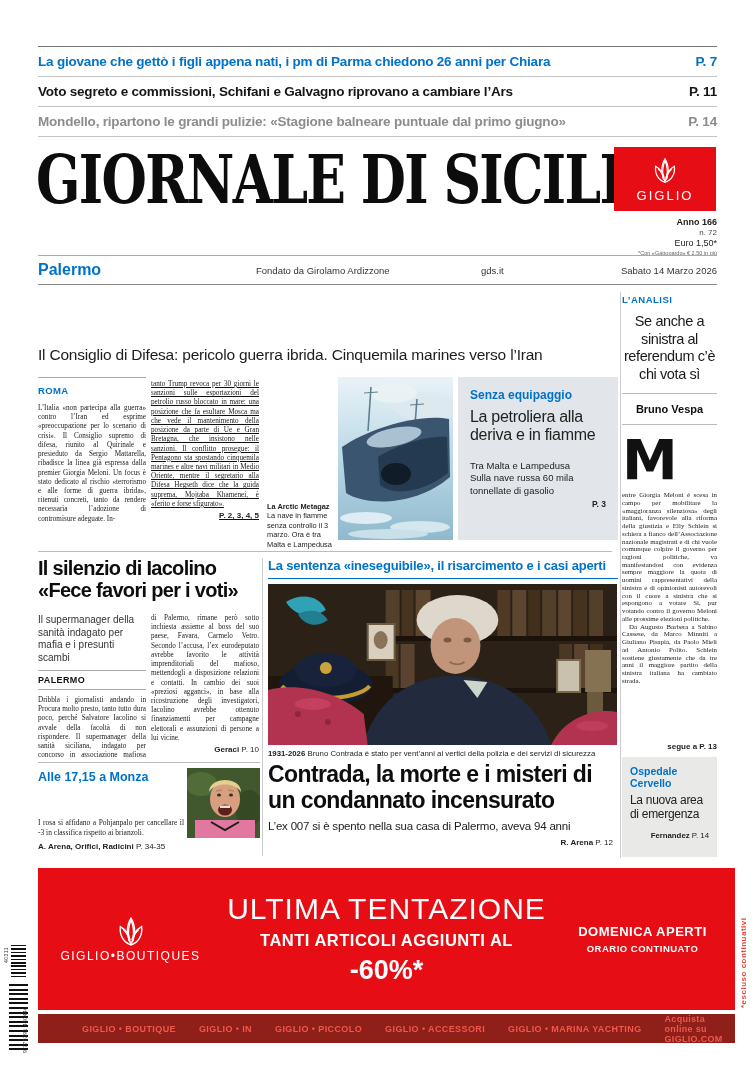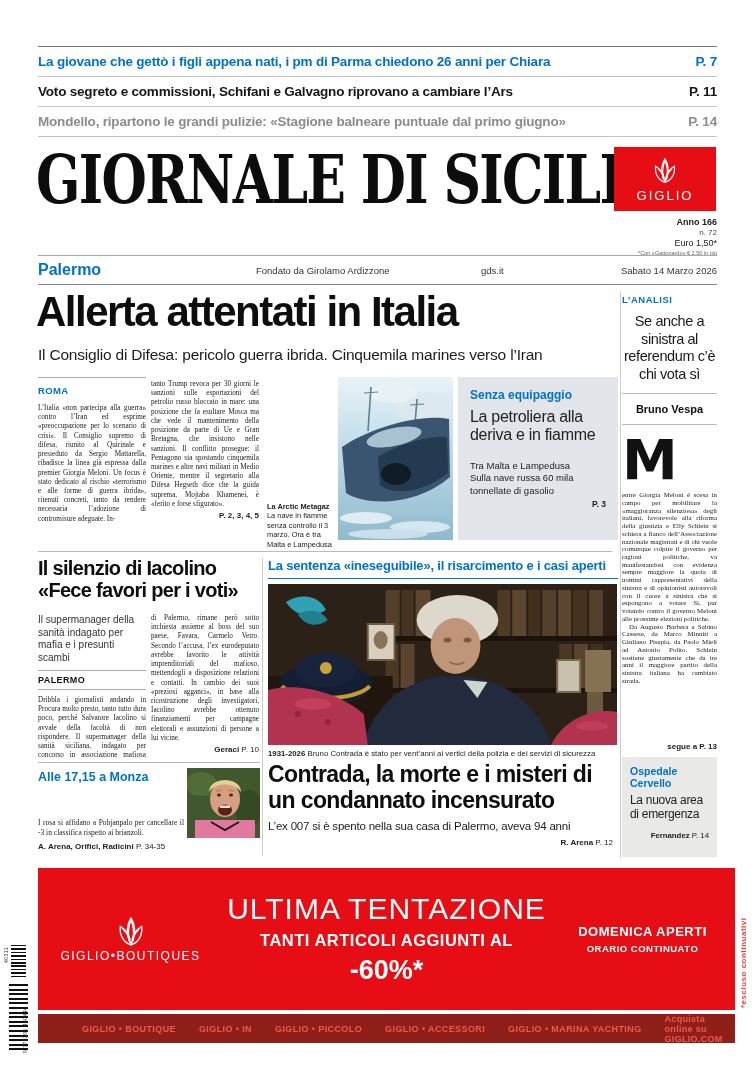--- a/index.html
+++ b/index.html
@@ -43,21 +43,21 @@
                 letter-spacing:-0.2px;color:#1c1c1c;}
   .vrule-main{position:absolute;left:620px;top:292px;width:1px;height:566px;background:#ccc;}
   .vrule-mid{position:absolute;left:262px;top:558px;width:1px;height:298px;background:#ccc;}
   .hrule-lead{position:absolute;left:38px;top:551px;width:574px;height:1px;background:#bbb;}
   .hrule-monza{position:absolute;left:38px;top:762px;width:222px;height:1px;background:#bbb;}
 
   .kicker-blue{color:#0072c9;font-weight:bold;}
   .lead-col1{position:absolute;left:38px;top:377px;width:108px;height:168px;overflow:hidden;}
   .lead-col1 .kick{border-top:1px solid #aaa;padding-top:7px;font-size:9.5px;letter-spacing:0.4px;margin-bottom:8px;}
   .bodytext{font-family:"Liberation Serif",serif;font-size:7.2px;line-height:1.28;text-align:justify;color:#1a1a1a;}
-  .lead-col2{position:absolute;left:151px;top:380px;width:108px;height:165px;overflow:hidden;}
+  .lead-col2{position:absolute;left:151px;top:380px;width:108px;height:165px;overflow:hidden;text-decoration:underline;}
   .pages-line{font-weight:bold;text-align:right;font-size:8px;font-family:"Liberation Sans",sans-serif;color:#222;margin-top:2px;}
 
   .ship-caption{position:absolute;left:267px;top:502px;width:66px;font-size:7.4px;line-height:1.28;color:#222;}
   .ship-caption .ct{font-weight:bold;}
   .ship-photo{position:absolute;left:338px;top:377px;width:115px;height:163px;}
   .tanker-box{position:absolute;left:458px;top:377px;width:160px;height:163px;background:#e2e6ea;
               box-sizing:border-box;padding:11px 12px;}
   .tanker-box .tk{font-size:12px;margin-bottom:6px;}
   .tanker-box .th{font-size:16px;line-height:1.12;color:#222;letter-spacing:-0.3px;}
   .tanker-box .tn{margin-top:16px;font-size:9.5px;line-height:1.3;color:#222;}
@@ -184,21 +184,20 @@
     <div class="e4">*Con «Gattopardo» € 2,50 in più</div>
   </div>
 
   <div class="dateline">
     <span class="city">Palermo</span>
     <span class="founded">Fondato da Girolamo Ardizzone</span>
     <span class="site">gds.it</span>
     <span class="date">Sabato 14 Marzo 2026</span>
   </div>
 
-  <div class="lead-headline">Allerta attentati in Italia</div>
   <div class="lead-subhead">Il Consiglio di Difesa: pericolo guerra ibrida. Cinquemila marines verso l’Iran</div>
   <div class="vrule-main"></div>
   <div class="vrule-mid"></div>
   <div class="hrule-lead"></div>
   <div class="hrule-monza"></div>
 
   <div class="lead-col1">
     <div class="kick kicker-blue">ROMA</div>
     <div class="bodytext">L’Italia «non partecipa alla guerra» contro l’Iran ed esprime «preoccupazione per lo scenario di crisi». Il Consiglio supremo di difesa, riunito al Quirinale e presieduto da Sergio Mattarella, ribadisce la linea già espressa dalla premier Giorgia Meloni. Un focus è stato dedicato al rischio «terrorismo e alle forme di guerra ibrida», ritenuti concreti, tanto da rendere necessaria l’adozione di contromisure adeguate. In-</div>
   </div>

